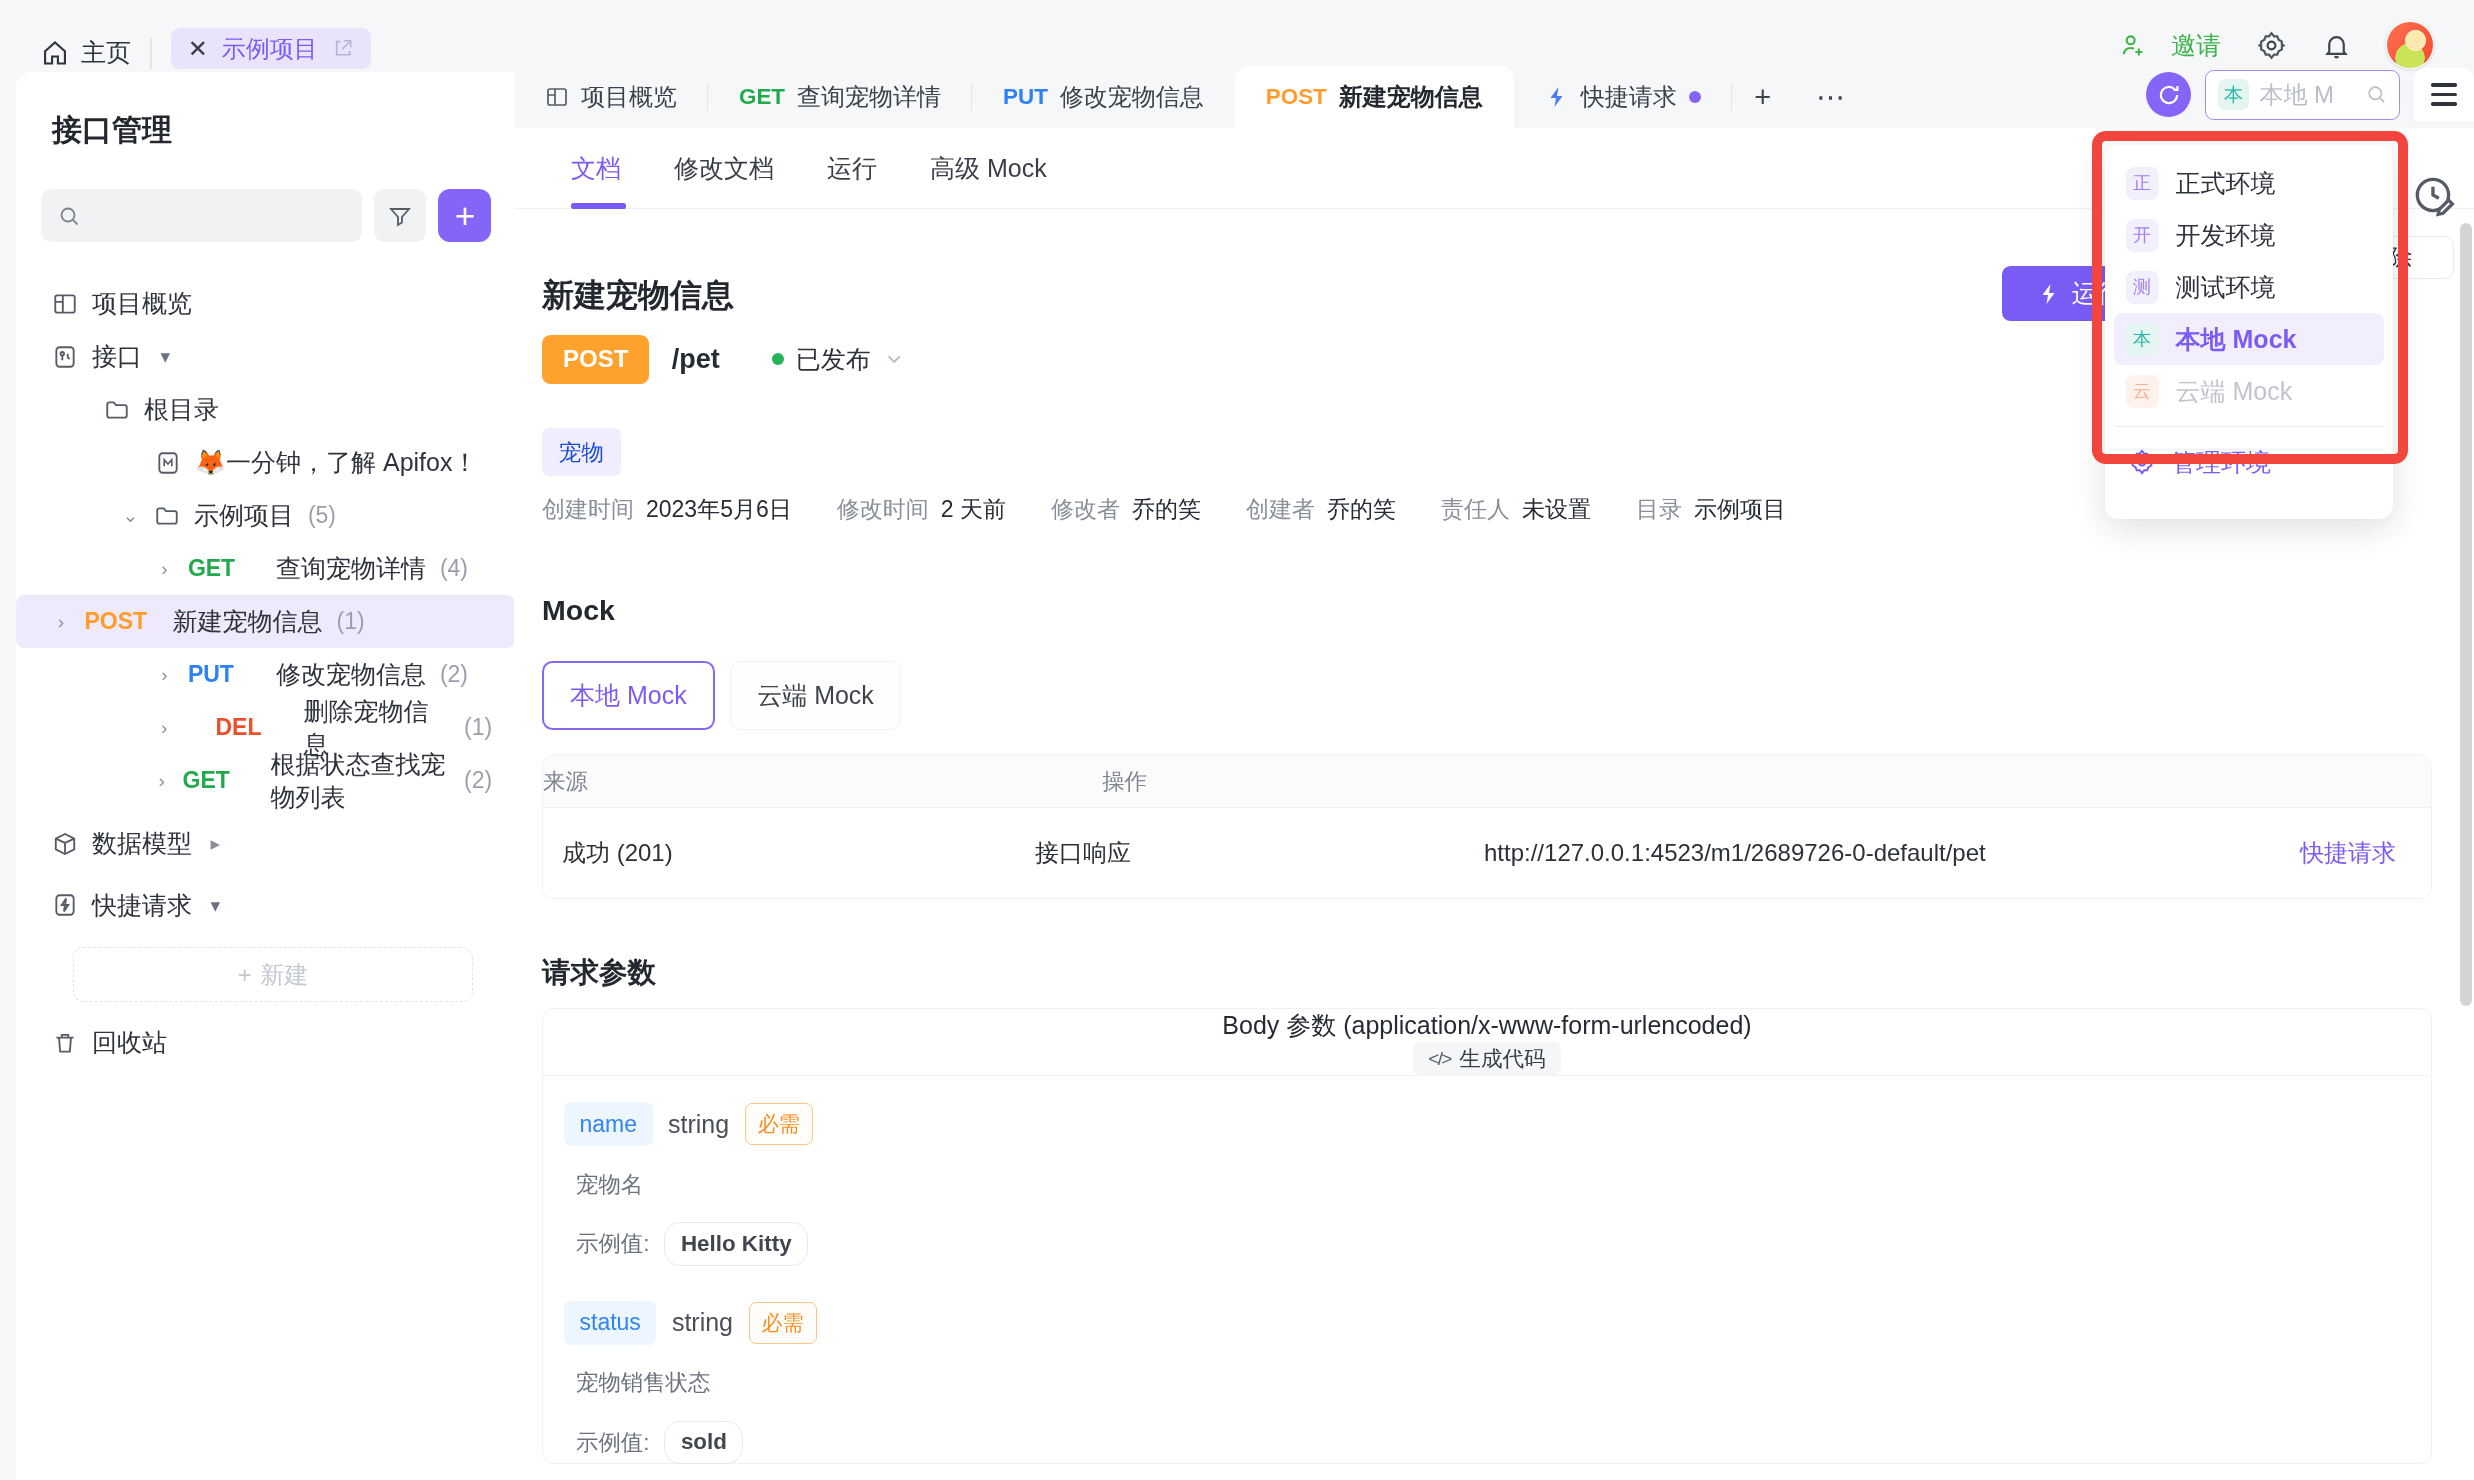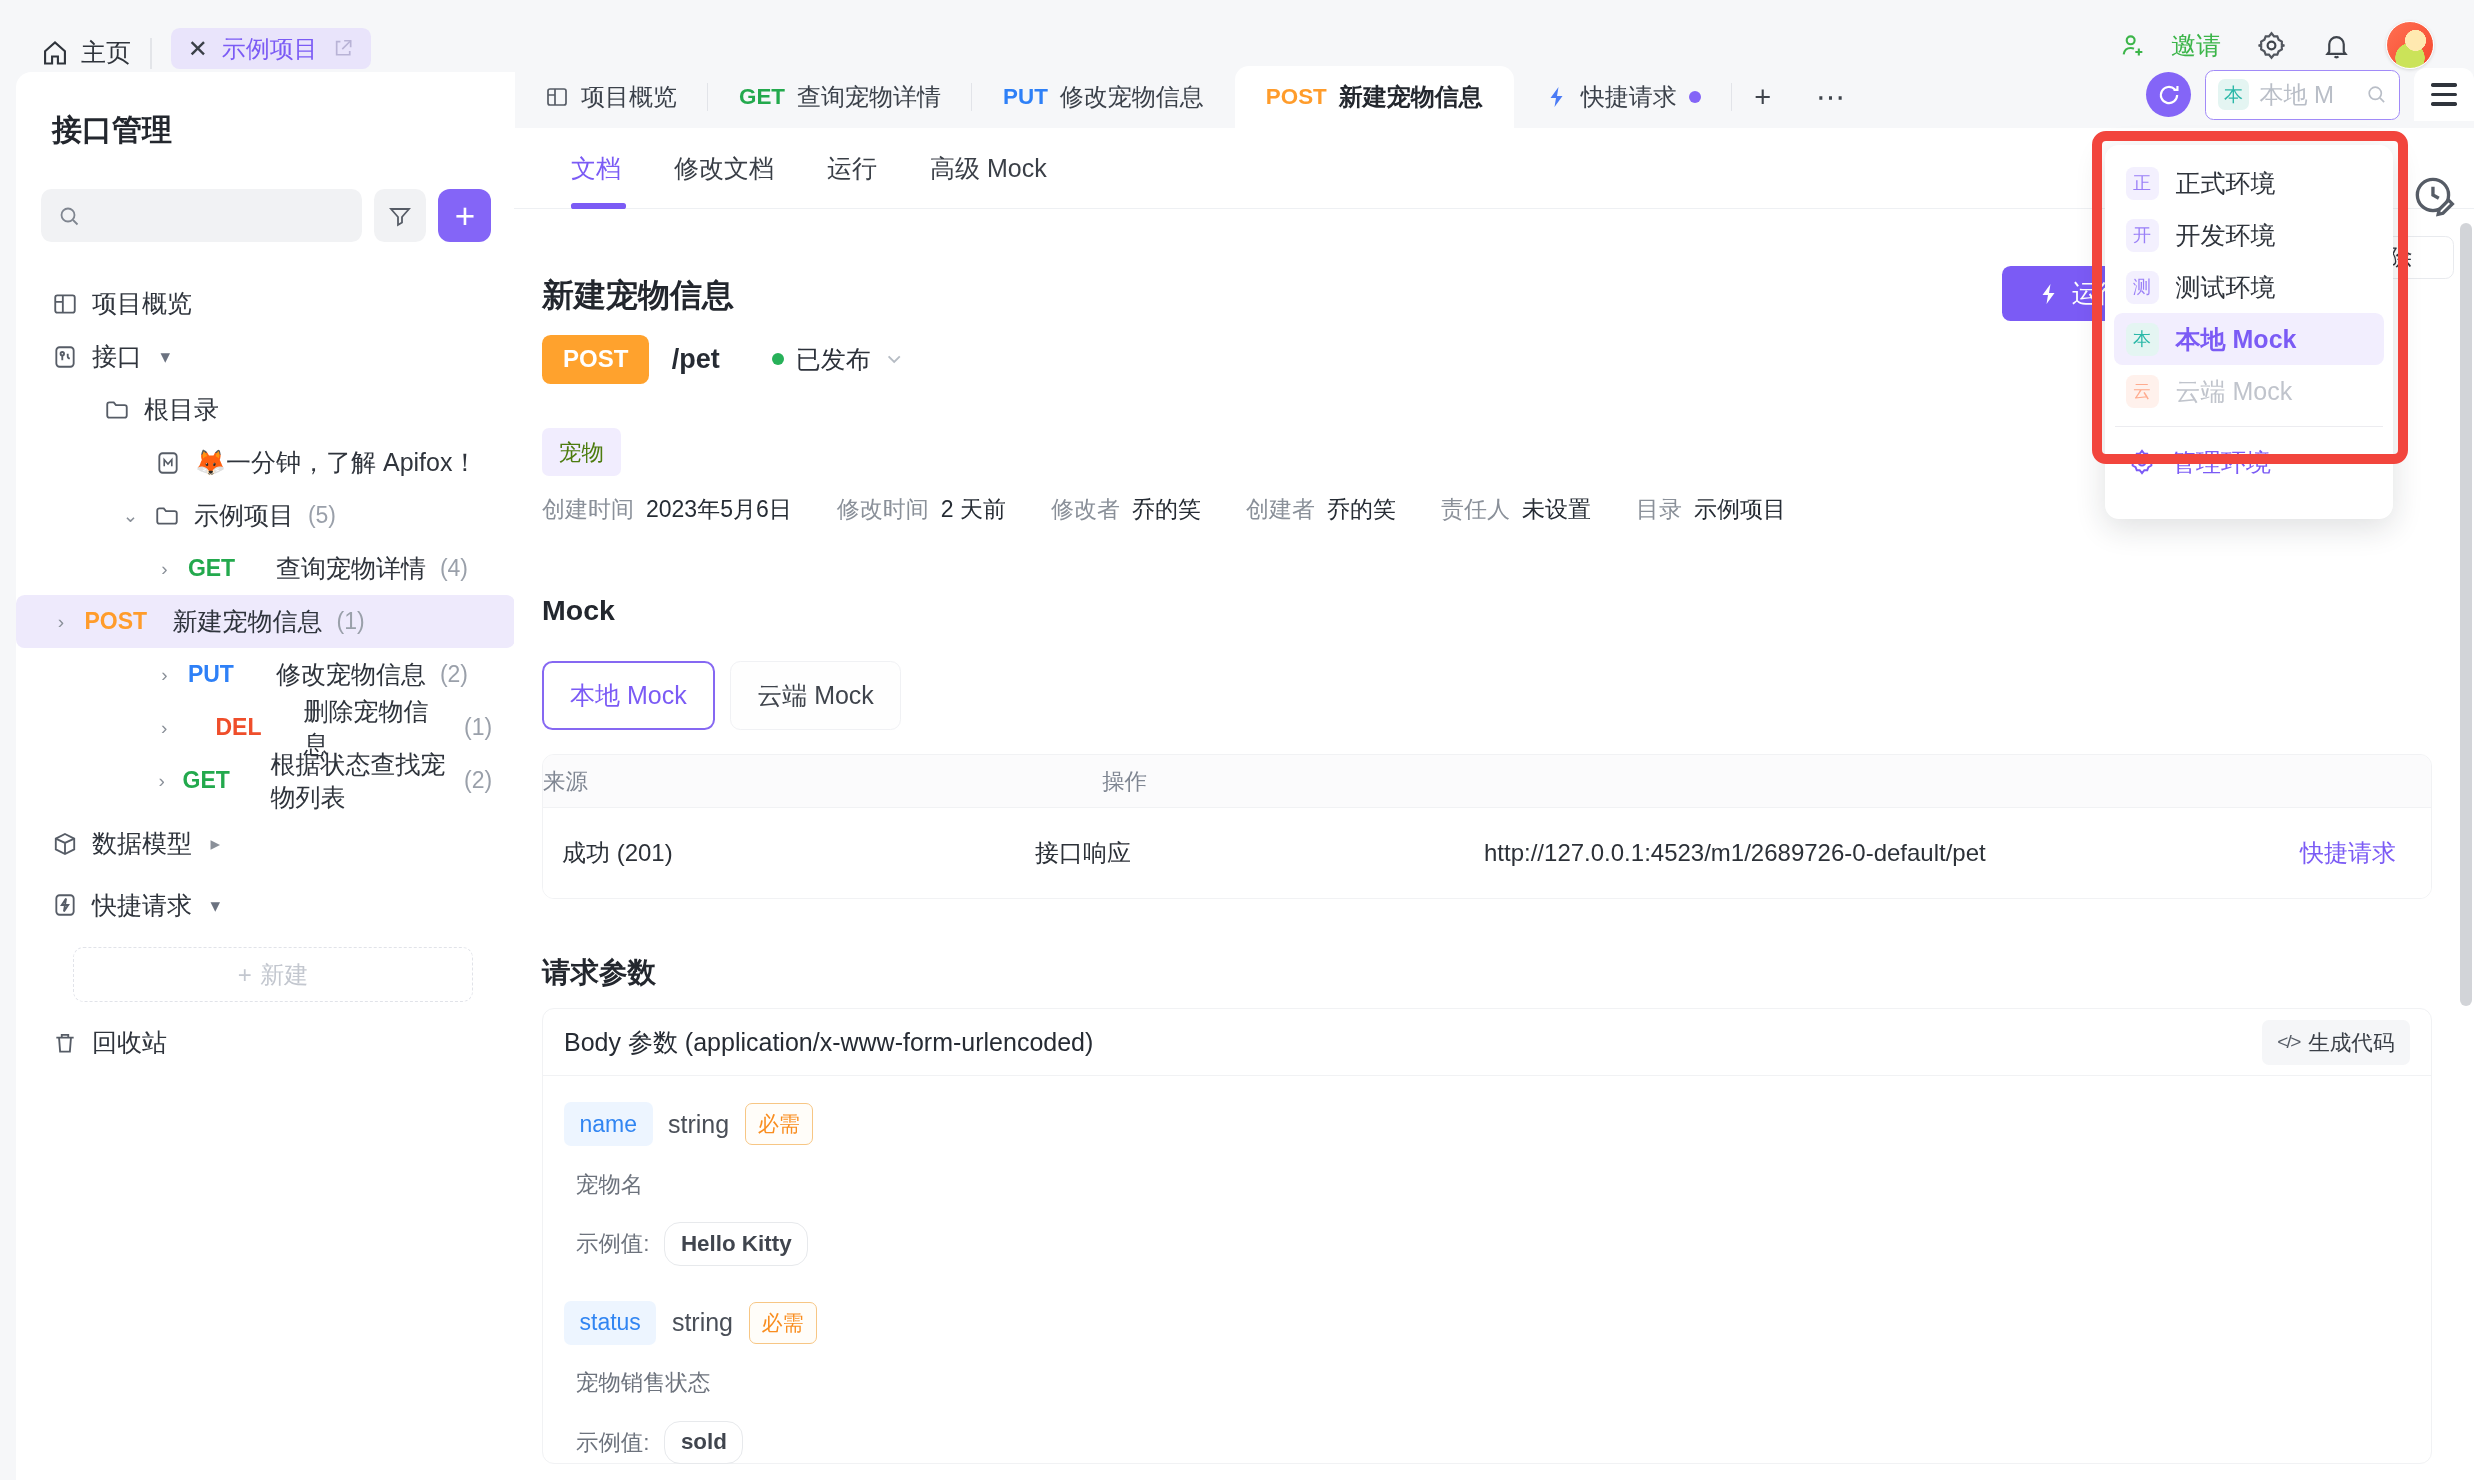--- a/index.html
+++ b/index.html
@@ -61,42 +61,42 @@
   .subtab { position:relative; height:81px; display:flex; align-items:center; }
   .subtab.active { color:#7b5bf5; }
   .subtab.active::after { content:""; position:absolute; left:0; right:-5.2px; bottom:0; height:5.2px; background:#7b5bf5; border-radius:2.6px; }
 
   .doc-title { left:542px; top:274px; font-size:32px; font-weight:bold; color:#23272e; }
   .method-badge { background:#ffa22d; color:#fff; font-weight:bold; font-size:24px; border-radius:8.6px; padding:10.4px 21px; }
   .path { font-size:27px; font-weight:bold; color:#262b33; margin-left:22.4px; }
   .status { margin-left:52px; gap:12px; }
   .status .sdot { width:12px; height:12px; border-radius:50%; background:#27b159; }
   .status .stext { font-size:25px; color:#2c313a; }
-  .tagchip { background:#f1edfe; color:#4d7c0f; font-size:22.4px; border-radius:7px; padding:8.6px 17px; }
+  .tagchip { background:#f1edfe; color:#1d4ed8; font-size:22.4px; border-radius:7px; padding:8.6px 17px; }
   .metarow { left:542px; top:494px; gap:45px; font-size:23px; }
   .metarow .ml { color:#8a9099; margin-right:12px; }
   .metarow .mv { color:#262c34; }
   .run-btn { left:2002px; top:266px; width:155px; height:55px; background:#7b5bf5; color:#fff; font-size:25px; border-radius:8.6px; display:flex; align-items:center; justify-content:center; gap:10.4px; }
   .del-btn { left:2323px; top:236px; width:131px; height:43px; background:#fff; border:1.7px solid #e8eaee; border-radius:8.6px; color:#2f343c; font-size:24px; display:flex; align-items:center; justify-content:center; }
   .hist-btn { left:2409px; top:171px; }
 
   .h2 { font-size:28.5px; font-weight:bold; color:#23272e; }
   .mock-btns { left:542px; top:661px; gap:15.5px; }
   .mockbtn { height:69px; padding:0 26px; border-radius:10.4px; font-size:25px; display:flex; align-items:center; background:#fff; }
   .mockbtn.on { border:2.6px solid #8668f2; color:#7b5bf5; }
   .mockbtn.off { border:1.7px solid #f0f1f4; color:#3f444c; background:#fefefe; }
 
   .mock-table { left:542px; top:754px; width:1890px; border:1.7px solid #f1f2f4; border-radius:12px; overflow:hidden; }
   .mt-head { display:flex; height:53px; align-items:center; background:#fbfbfc; border-bottom:1.7px solid #f1f2f4; color:#7f8692; font-size:22.4px; }
   .mt-row { display:flex; height:90px; align-items:center; font-size:24px; color:#2c3138; background:#fff; }
   .c1 { width:492px; padding-left:19px; } .c2 { width:449px; } .c3 { flex:1; } .c4 { width:190px; text-align:right; padding-right:35px; }
   .linky { color:#7b5bf5; }
 
   .body-panel { left:542px; top:1008px; width:1890px; height:456px; border:1.7px solid #f1f2f4; border-radius:12px; background:#fff; }
-  .bp-head { height:67px; display:flex; align-items:center; justify-content:space-between; padding:0 21px; border-bottom:1.7px solid #f1f2f4; font-size:25px; color:#262b33; }
+  .bp-head { height:67px; display:flex; align-items:center; justify-content:space-between; padding:0 21px; border-bottom:1.7px solid #f1f2f4; font-size:25px; color:#262b33;flex-direction:column; }
   .codegen { height:45px; background:#f5f6f8; border-radius:7px; display:flex; align-items:center; gap:8.6px; padding:0 15.5px; font-size:21.6px; color:#3a3f47; }
   .codegen .cico { font-size:19px; color:#565c66; letter-spacing:-1.7px; }
   .bp-body { padding:26px 21px 0 21px; }
   .fieldhead { gap:15.5px; }
   .namechip { background:#edf5ff; color:#3185f2; font-size:23px; border-radius:7px; padding:8.6px 15.5px; }
   .typetxt { color:#4a4f58; font-size:25px; }
   .reqchip { border:1.7px solid #f7c684; color:#f98d1f; background:#fffdf9; font-size:21px; border-radius:7px; padding:6px 12px; }
   .fdesc { color:#6d737d; font-size:22.4px; margin:22.4px 0 0 12px; }
   .fex { margin:22.4px 0 35px 12px; gap:15px; color:#6d737d; font-size:22.4px; }
   .exchip { border:1.7px solid #e7e9ec; border-radius:16px; padding:7.8px 15.5px; color:#40454e;font-weight:bold; }

